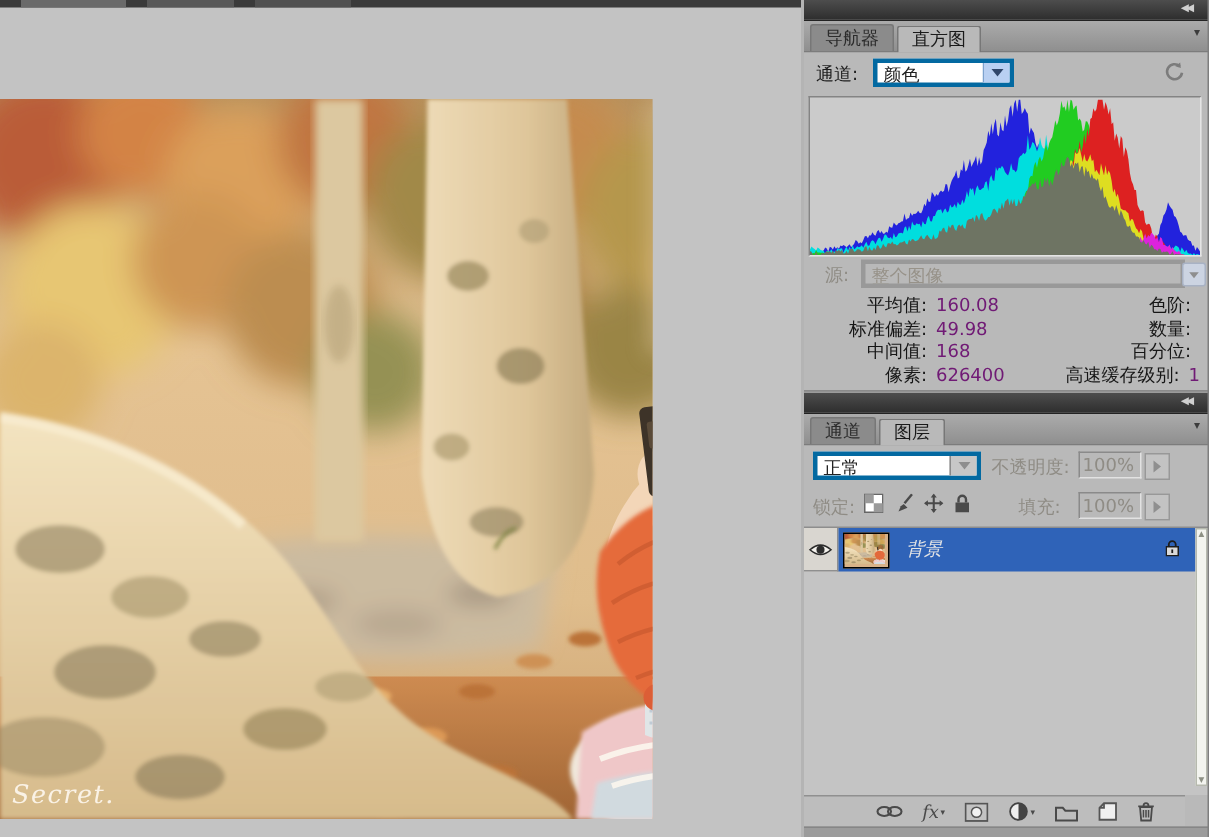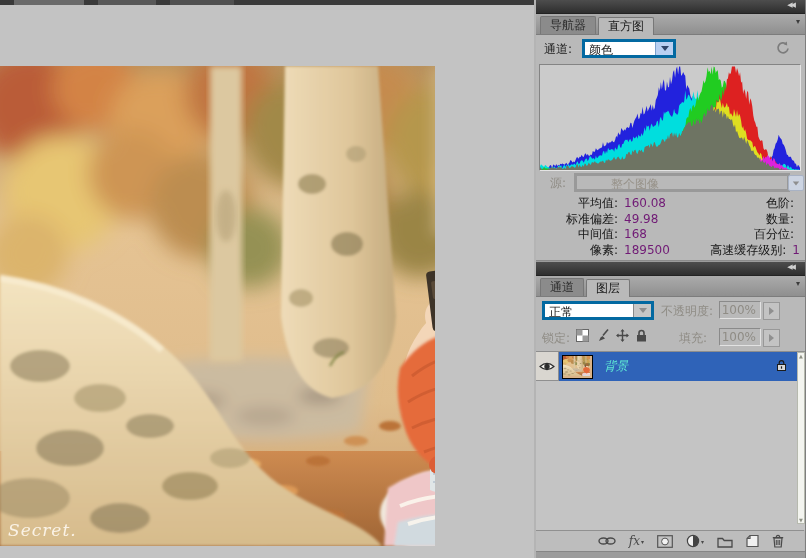--- a/index.html
+++ b/index.html
@@ -44,21 +44,21 @@
   .chev.dim{border-top-color:#8e8e8e;}
   
   #hist-group{top:0;}
   .channel-row{position:absolute;left:8px;top:6px;right:8px;height:20px;}
   .channel-row .combo{position:absolute;left:38px;top:-2px;width:94px;}
   .refresh{position:absolute;right:8px;top:0px;}
   .histbox{position:absolute;left:3px;top:29px;width:262px;height:107px;background:#cbcbcb;
            border-top:1px solid #848484;border-left:1px solid #848484;border-bottom:1px solid #e4e4e4;border-right:1px solid #e4e4e4;box-sizing:border-box;}
   .histbox svg{display:block;width:260px;height:105px;}
   .source-row{position:absolute;left:14px;top:140px;right:4px;height:20px;}
-  .source-row .combo{position:absolute;left:24px;top:-2px;width:216px;padding-left:30px;}
+  .source-row .combo{position:absolute;left:24px;top:-2px;width:216px;}
   .src-btn{position:absolute;right:-2px;top:0px;width:14px;height:14px;background:#ccd4e2;border:1px solid #a8b2c4;
            display:flex;align-items:center;justify-content:center;border-radius:2px;}
   .stats{position:absolute;left:0;top:161px;width:264px;display:flex;}
   .srow{display:flex;line-height:15.5px;}
   .sl{display:inline-block;text-align:right;color:#161616;}
   .sv{display:inline-block;margin-left:6px;color:#701a75;}
   .scol.l .sl{width:82px;} .scol.l{width:158px;}
   .scol.r .sl{width:100px;} .scol.r{width:106px;}
   
   #layers-group{top:262px;}
@@ -74,26 +74,26 @@
   .lock-row{position:absolute;left:0;top:31px;right:0;height:22px;}
   .lockicons{position:absolute;left:40px;top:1px;display:flex;gap:7px;align-items:center;}
   .fill-label{position:absolute;left:143px;top:2px;}
   .divline{position:absolute;left:0;right:0;top:54px;height:1px;background:#8d8d8d;}
   .layerlist{position:absolute;left:0;top:55px;right:0;height:178px;background:#c4c4c4;overflow:hidden;}
   .layer-row{position:absolute;left:0;top:0;right:9px;height:29px;display:flex;}
   .eyecell{width:23px;height:29px;background:#d9d6d0;border-right:1px solid #8f8f8f;border-bottom:1px solid #8f8f8f;
            box-sizing:border-box;display:flex;align-items:center;justify-content:center;}
   .rowmain{flex:1;background:#2f63b8;display:flex;align-items:center;position:relative;}
   .thumb{width:29px;height:22px;border:1px solid #000;margin-left:3px;background:#d8b288;overflow:hidden;}
-  .lname{margin-left:11px;color:#5eead4;font-style:italic;font-size:12px;}
+  .lname{margin-left:11px;color:#e5e5e5;font-style:italic;font-size:12px;}
   .rowlock{position:absolute;right:11px;top:8px;}
   .vscroll{position:absolute;right:1px;top:0;width:8px;height:172px;background:#f3f4ef;border:1px solid #b6b9ae;box-sizing:border-box;
            display:flex;flex-direction:column;justify-content:space-between;align-items:center;}
   .vscroll b{font-size:5px;color:#8d9084;line-height:6px;}
-  .bottombar{position:absolute;left:0;right:2px;top:233px;height:20px;background:#bdbdbd;border-top:1px solid #909090;
+  .bottombar{position:absolute;left:0;right:16px;top:233px;height:20px;background:#bdbdbd;border-top:1px solid #909090;
              display:flex;align-items:center;justify-content:flex-end;gap:13px;padding-right:20px;}
   .bbicon{display:flex;align-items:center;color:#4a4a4a;}
   .fxtxt{font-style:italic;font-size:12px;color:#4a4a4a;font-family:"DejaVu Serif",serif;}
   .tinychev{font-size:6px;color:#4a4a4a;margin-left:1px;}
   .lstrip{position:absolute;left:0;right:0;top:254px;height:42px;background:#9c9c9c;border-top:1px solid #868686;}
   .dock-redge{position:absolute;right:0;top:0;width:1px;height:558px;background:#7e7e7e;}
 </style>
 </head>
 <body>
 
@@ -319,21 +319,21 @@
           <div class="srow">
               <span class="sl">标准偏差:</span>
               <span class="sv">49.98</span>
             </div>
           <div class="srow">
               <span class="sl">中间值:</span>
               <span class="sv">168</span>
             </div>
           <div class="srow">
               <span class="sl">像素:</span>
-              <span class="sv">189500</span>
+              <span class="sv">626400</span>
             </div>
         </div>
         <div class="scol r">
           <div class="srow">
               <span class="sl">色阶:</span>
               <span class="sv"></span>
             </div>
           <div class="srow">
               <span class="sl">数量:</span>
               <span class="sv"></span>

